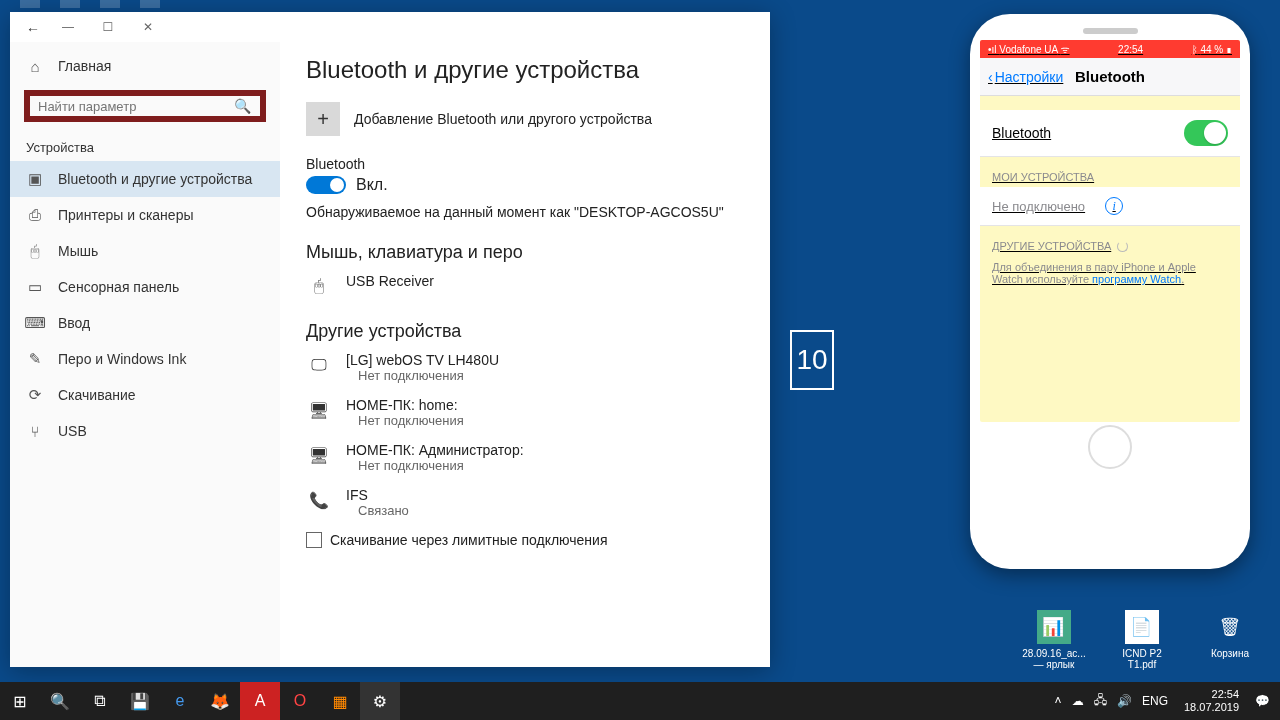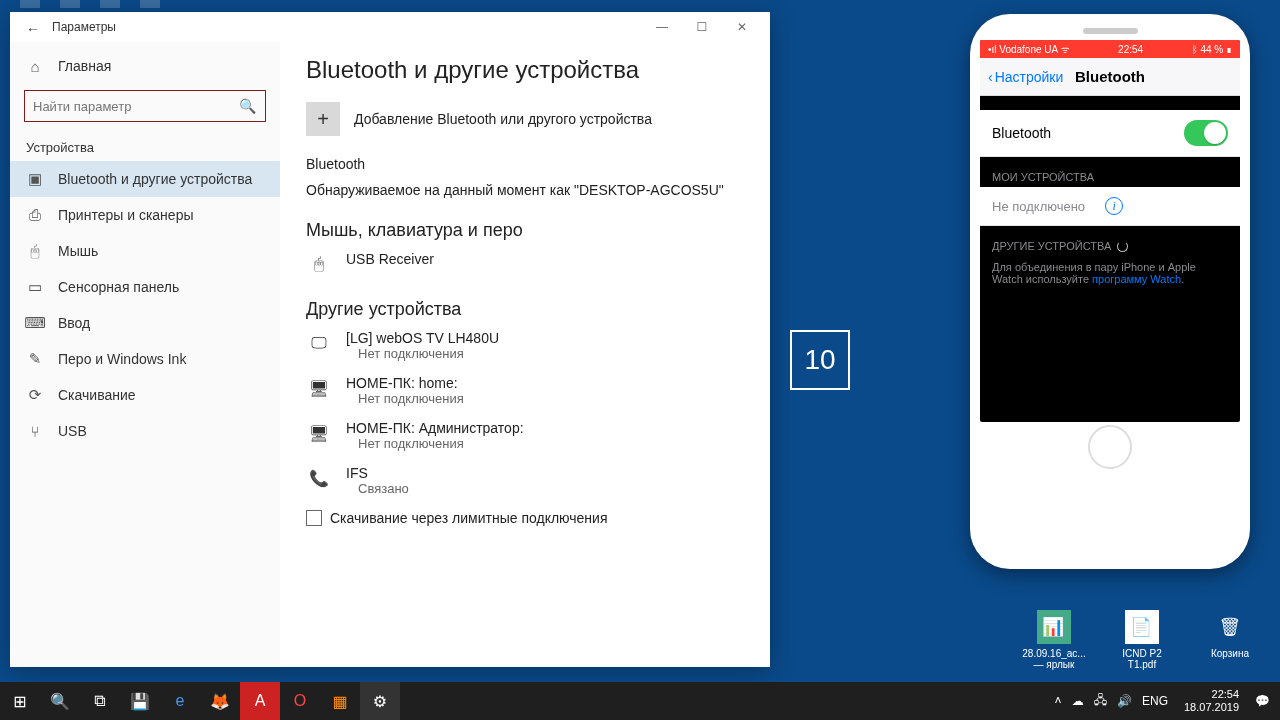--- a/index.html
+++ b/index.html
@@ -1,38 +1,38 @@
 <!DOCTYPE html>
 <html><head>
 <meta charset="utf-8">
 <style>
 * { margin:0; padding:0; box-sizing:border-box; font-family:"Segoe UI",Arial,sans-serif; }
 body { width:1280px; height:720px; overflow:hidden; background:#0a4a8a; position:relative; }
 
 
-.desktop-logo { position:absolute; left:790px; top:330px; width:60px; height:60px; border:2px solid #fff; display:flex; align-items:center; justify-content:center; color:#fff; font-size:28px; font-weight:300; }
+.desktop-logo { position:absolute; left:790px; top:330px; width:44px; height:60px; border:2px solid #fff; display:flex; align-items:center; justify-content:center; color:#fff; font-size:28px; font-weight:300; }
 
 
 .desk-top-icons { position:absolute; top:0; left:0; height:10px; width:280px; display:flex; gap:20px; padding-left:20px; }
 .desk-top-icons span { width:20px; height:8px; background:rgba(255,255,255,.2); }
 
 
 .win { position:absolute; left:10px; top:12px; width:760px; height:655px; background:#fff; box-shadow:0 4px 24px rgba(0,0,0,.3); display:flex; flex-direction:column; }
 .win-titlebar { height:30px; display:flex; align-items:center; padding:0 8px; font-size:12px; color:#333; }
 .win-titlebar .back { width:30px; text-align:center; font-size:14px; cursor:pointer; }
 .win-titlebar .title { flex:1; padding-left:4px; }
 .win-titlebar .controls { display:flex; }
 .win-titlebar .controls div { width:40px; text-align:center; font-size:12px; cursor:pointer; color:#666; }
 .win-body { flex:1; display:flex; overflow:hidden; }
 
 .sidebar { width:270px; background:#fafafa; padding:6px 0; font-size:14px; color:#333; }
 .sidebar .row { display:flex; align-items:center; height:36px; padding:0 16px; cursor:pointer; gap:14px; }
 .sidebar .row.active { background:#d8e6f2; }
 .sidebar .icon { width:18px; height:18px; display:flex; align-items:center; justify-content:center; font-size:15px; color:#555; }
-.sidebar .search { margin:6px 14px 10px; height:32px; border:1px solid #7f1d1d; display:flex; align-items:center; padding:0 8px; }
+.sidebar .search { margin:6px 14px 10px; height:32px; border:6px solid #7f1d1d; display:flex; align-items:center; padding:0 8px; }
 .sidebar .search input { border:none; outline:none; flex:1; font-size:13px; background:transparent; }
 .sidebar .cat { padding:8px 16px 6px; font-size:13px; font-weight:400; }
 
 .main { flex:1; padding:14px 26px; overflow:auto; color:#222; }
 .main h1 { font-weight:400; font-size:24px; margin-bottom:18px; }
 .main h2 { font-weight:400; font-size:18px; margin:22px 0 10px; }
 .add-btn { display:flex; align-items:center; gap:14px; cursor:pointer; }
 .add-btn .plus { width:34px; height:34px; background:#d9d9d9; display:flex; align-items:center; justify-content:center; font-size:20px; color:#333; }
 .add-btn .label { font-size:14px; }
 .sub-label { margin-top:20px; font-size:14px; }
@@ -43,21 +43,21 @@
 .device { display:flex; gap:14px; align-items:flex-start; margin-bottom:14px; cursor:pointer; }
 .device .dicon { width:26px; height:26px; display:flex; align-items:center; justify-content:center; color:#333; }
 .device .name { font-size:14px; }
 .device .status { font-size:13px; color:#666;margin-left:12px; }
 .check-row { display:flex; align-items:center; gap:8px; font-size:14px; margin-top:10px; }
 .check-row .box { width:16px; height:16px; border:1px solid #666; }
 
 
 .phone { position:absolute; right:30px; top:14px; width:280px; height:555px; background:#fff; border-radius:40px; box-shadow:0 6px 20px rgba(0,0,0,.4); padding:8px 10px; }
 .phone .speaker { width:55px; height:6px; background:#ccc; border-radius:3px; margin:6px auto; }
-.screen { background:#000000; width:100%; height:382px; border-radius:2px; overflow:hidden; font-size:12px; color:#000; }
+.screen { background:#fef9c3; width:100%; height:382px; border-radius:2px; overflow:hidden; font-size:12px; color:#000;text-decoration:underline; }
 .statusbar { background:#ff3b30; color:#fff; height:18px; display:flex; justify-content:space-between; align-items:center; padding:0 8px; font-size:10px; }
 .nav { background:#f7f7f9; height:38px; display:flex; align-items:center; padding:0 8px; border-bottom:1px solid #ddd; position:relative; }
 .nav .back-link { color:#007aff; font-size:14px; display:flex; align-items:center; gap:2px; cursor:pointer; }
 .nav .ptitle { font-weight:600; font-size:15px; position:absolute; left:50%; transform:translateX(-50%); }
 .cell { background:#fff; padding:10px 12px; display:flex; justify-content:space-between; align-items:center; border-bottom:1px solid #e4e4e6; font-size:14px; }
 .cell .sub { color:#8a8a8e; font-size:13px; }
 .ios-toggle { width:44px; height:26px; background:#34c759; border-radius:13px; position:relative; }
 .ios-toggle::after { content:""; position:absolute; right:2px; top:2px; width:22px; height:22px; background:#fff; border-radius:50%; box-shadow:0 1px 2px rgba(0,0,0,.2); }
 .group-note { padding:5px 12px 10px; font-size:11px; color:#8a8a8e; }
 .group-head { padding:14px 12px 4px; font-size:11px; color:#8a8a8e; text-transform:uppercase; display:flex; align-items:center; gap:6px;text-align:right; }
@@ -85,21 +85,20 @@
     <span></span>
     <span></span>
     <span></span>
   </div>
 
 <div class="desktop-logo">10</div>
 
 <div class="win">
   <div class="win-titlebar">
     <div class="back">←</div>
-    <div class="title">Параметры</div>
     <div class="controls">
       <div>—</div>
       <div>☐</div>
       <div>✕</div>
     </div>
   </div>
   <div class="win-body">
     <div class="sidebar">
       <div class="row">
         <span class="icon">⌂</span>
@@ -144,20 +143,24 @@
         </div>
     </div>
 
     <div class="main">
       <h1>Bluetooth и другие устройства</h1>
       <div class="add-btn">
         <div class="plus">+</div>
         <div class="label">Добавление Bluetooth или другого устройства</div>
       </div>
       <div class="sub-label">Bluetooth</div>
+      <div class="toggle-row">
+        <div class="w-toggle"></div>
+        <span>Вкл.</span>
+      </div>
       <div class="discover">Обнаруживаемое на данный момент как "DESKTOP-AGCOS5U"</div>
 
       <h2>Мышь, клавиатура и перо</h2>
       <div class="device">
         <div class="dicon">🖱</div>
         <div>
             <div class="name">USB Receiver</div>
           </div>
       </div>
 

